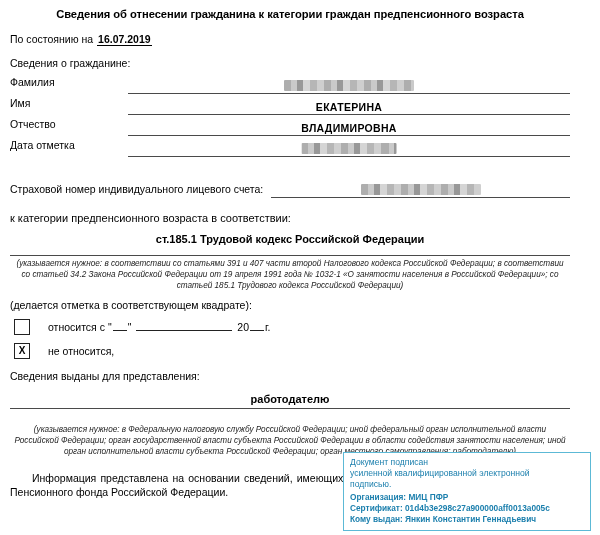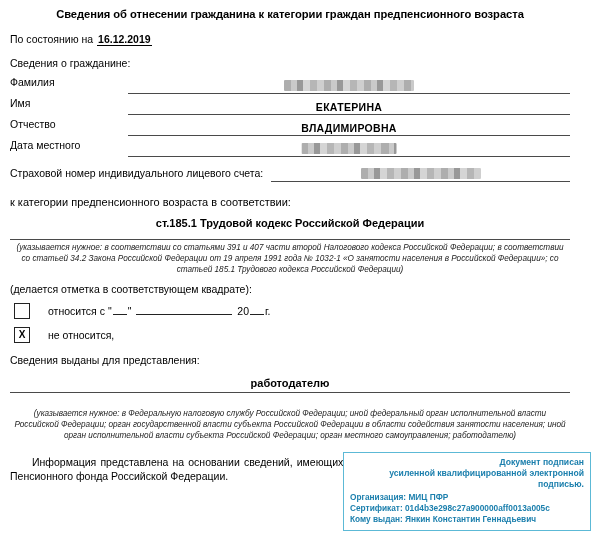--- a/index.html
+++ b/index.html
@@ -106,21 +106,21 @@
   }
   .redacted.surname { left: 50%; width: 130px; transform: translateX(-50%); }
   .redacted.birth   { left: 50%; width: 95px;  transform: translateX(-50%); }
 
   
   .snils-row {
     display: flex;
     align-items: flex-end;
     height: 22px;
     padding-left: 10px;
-    margin-top: 2px;
+    margin-top: 18px;
   }
   .snils-label {
     font-size: 10.5px;
     flex: 0 0 auto;
     line-height: 17px;
     white-space: nowrap;
   }
   .snils-value-wrap {
     flex: 1 1 auto;
     border-bottom: 1.2px solid #4a4a4a;
@@ -232,44 +232,44 @@
     left: 343px;
     top: 452px;
     width: 248px;
     border: 1.4px solid #5cb9d6;
     background: #ffffff;
     box-sizing: border-box;
     padding: 4px 6px 5px 6px;
     color: #1b7fad;
   }
   .sign-head {
-    text-align: right;
+    text-align: left;
     font-size: 8.6px;
-    font-weight: bold;
+    font-weight: normal;
     line-height: 1.26;
   }
   .sign-lines {
     margin-top: 3px;
   }
   .sign-line {
     font-size: 8.3px;
     font-weight: bold;
     line-height: 1.32;
     white-space: nowrap;
   }
 </style>
 </head>
 <body>
 
 <div class="page">
 
   <div class="doc-title">Сведения об отнесении гражданина к категории граждан предпенсионного возраста</div>
 
   <div class="status-line">
-    <span>По состоянию на</span><span class="status-date">16.12.2019</span>
+    <span>По состоянию на</span><span class="status-date">16.07.2019</span>
   </div>
 
   <div class="section-label">Сведения о гражданине:</div>
 
   <div class="fields">
 
     <div class="field-row">
       <span class="field-label">Фамилия</span>
       <span class="field-value-wrap">
         <span class="redacted surname"></span>
@@ -284,21 +284,21 @@
     </div>
 
     <div class="field-row">
       <span class="field-label">Отчество</span>
       <span class="field-value-wrap">
         <span class="field-value">ВЛАДИМИРОВНА</span>
       </span>
     </div>
 
     <div class="field-row">
-      <span class="field-label">Дата местного</span>
+      <span class="field-label">Дата отметка</span>
       <span class="field-value-wrap">
         <span class="redacted birth"></span>
       </span>
     </div>
 
     <div class="snils-row">
       <span class="snils-label">Страховой номер индивидуального лицевого счета:</span>
       <span class="snils-value-wrap">
         <span class="redacted snils"></span>
       </span>

